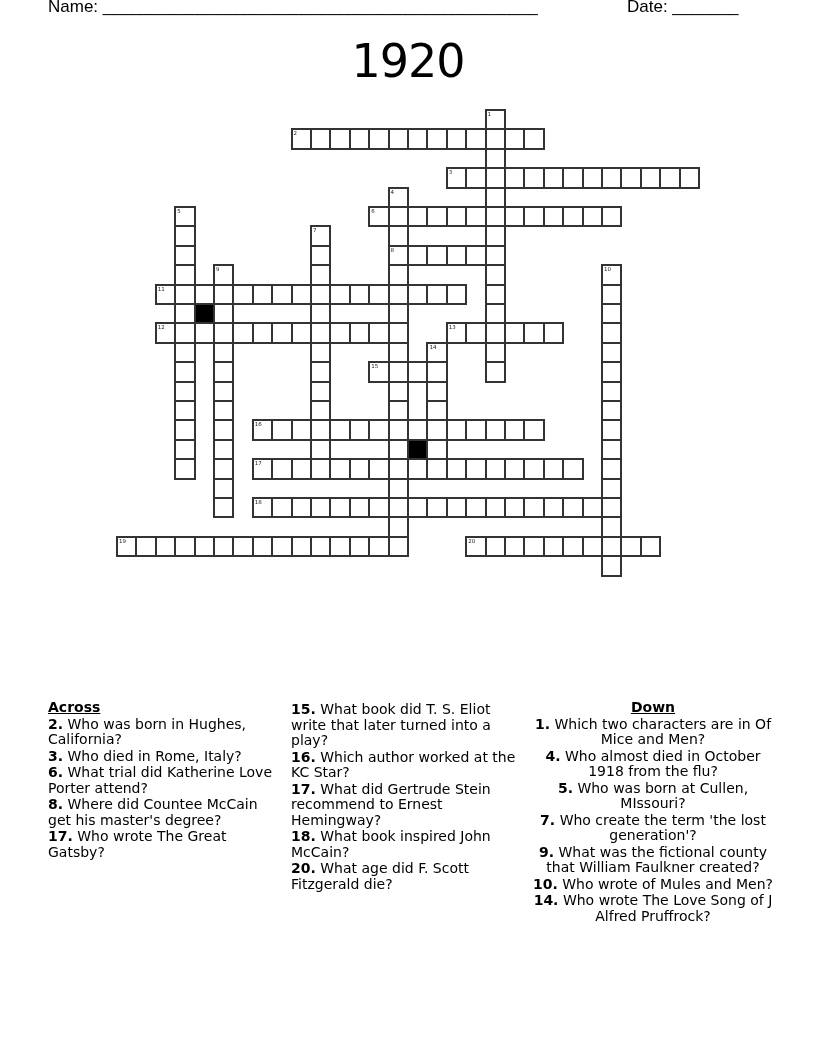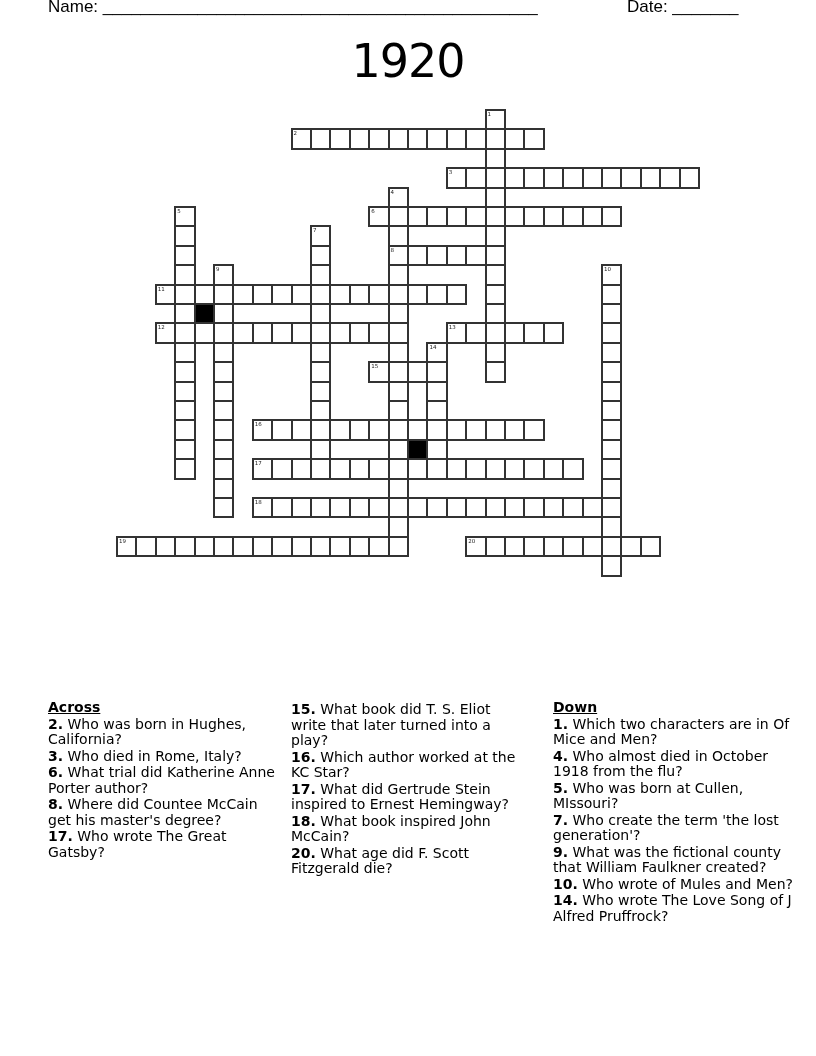--- a/index.html
+++ b/index.html
@@ -8,21 +8,21 @@
   .hdr-name{left:48px;}
   .hdr-date{left:627px;}
   .title{position:absolute;top:34px;left:0;width:816px;text-align:center;font-family:"DejaVu Sans",sans-serif;font-size:46px;letter-spacing:-1px;}
   .grid{position:absolute;left:117px;top:110px;}
   .cell{position:absolute;width:19.4px;height:19.4px;box-sizing:border-box;border:1px solid #333;background:#fff;outline:0.5px solid #333;}
   .cell.black{background:#000;}
   .num{position:absolute;left:1px;top:0;font-size:5.5px;line-height:6px;color:#222;}
   .clues{position:absolute;top:700px;font-size:14px;line-height:15.5px;}
   .col1{left:48px;width:232px;}
   .col2{left:291px;width:232px;}
-  .col3{left:553px;width:240px;}
+  .col3{left:533px;width:240px;text-align:center;}
   .clue-head{font-weight:bold;text-decoration:underline;margin-bottom:1px;}
   .clue{margin-bottom:1px;}
   .clue b{font-weight:bold;}
 </style>
 </head>
 <body>
 
 <div class="hdr hdr-name">Name: ______________________________________________</div>
 <div class="hdr hdr-date">Date: _______</div>
 <div class="title">1920</div>
@@ -298,29 +298,29 @@
     <div class="cell" style="left: 504.4px; top: 426.8px;"></div>
     <div class="cell" style="left: 523.8px; top: 426.8px;"></div>
     <div class="cell black" style="left: 77.6px; top: 194px;"></div>
     <div class="cell black" style="left: 291px; top: 329.8px;"></div>
   </div>
 
 <div class="clues col1">
   <div class="clue-head">Across</div>
   <div class="clue"><b>2.</b> <span>Who was born in Hughes, California?</span></div>
   <div class="clue"><b>3.</b> <span>Who died in Rome, Italy?</span></div>
-  <div class="clue"><b>6.</b> <span>What trial did Katherine Anne Porter author?</span></div>
+  <div class="clue"><b>6.</b> <span>What trial did Katherine Love Porter attend?</span></div>
   <div class="clue"><b>8.</b> <span>Where did Countee McCain get his master's degree?</span></div>
   <div class="clue"><b>17.</b> <span>Who wrote The Great Gatsby?</span></div>
 </div>
 
 <div class="clues col2" style="top:702px">
   <div class="clue"><b>15.</b> <span>What book did T. S. Eliot write that later turned into a play?</span></div>
   <div class="clue"><b>16.</b> <span>Which author worked at the KC Star?</span></div>
-  <div class="clue"><b>17.</b> <span>What did Gertrude Stein inspired to Ernest Hemingway?</span></div>
+  <div class="clue"><b>17.</b> <span>What did Gertrude Stein recommend to Ernest Hemingway?</span></div>
   <div class="clue"><b>18.</b> <span>What book inspired John McCain?</span></div>
   <div class="clue"><b>20.</b> <span>What age did F. Scott Fitzgerald die?</span></div>
 </div>
 
 <div class="clues col3">
   <div class="clue-head">Down</div>
   <div class="clue"><b>1.</b> <span>Which two characters are in Of Mice and Men?</span></div>
   <div class="clue"><b>4.</b> <span>Who almost died in October 1918 from the flu?</span></div>
   <div class="clue"><b>5.</b> <span>Who was born at Cullen, MIssouri?</span></div>
   <div class="clue"><b>7.</b> <span>Who create the term 'the lost generation'?</span></div>

